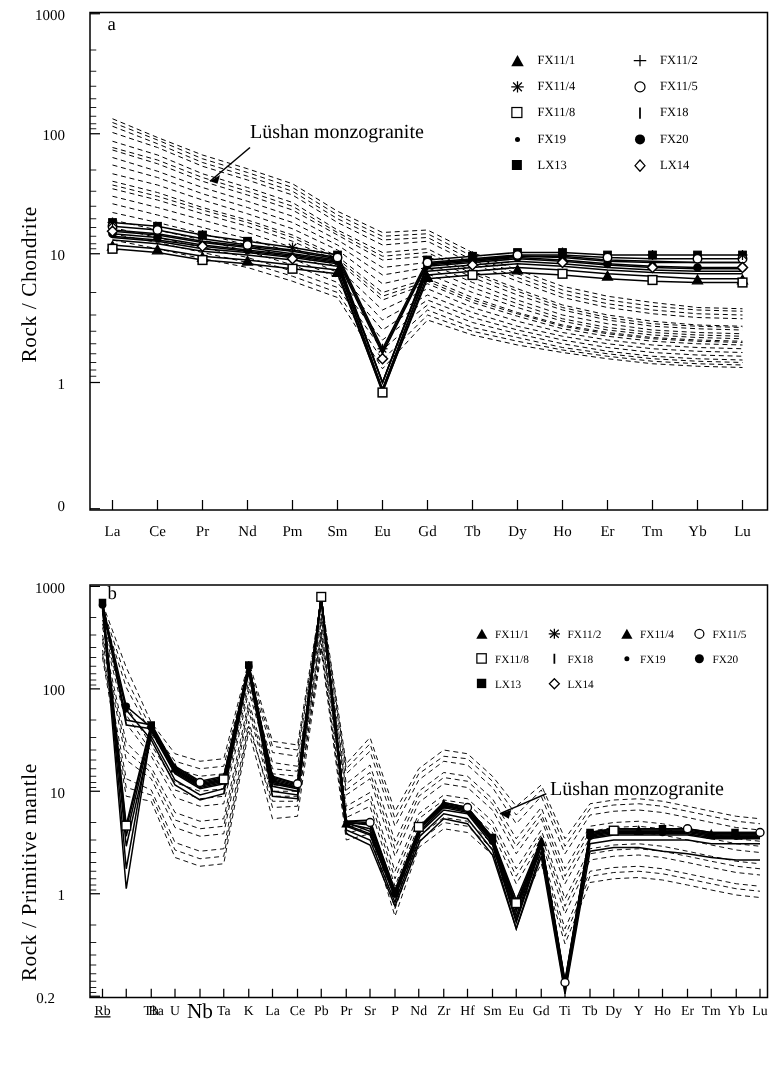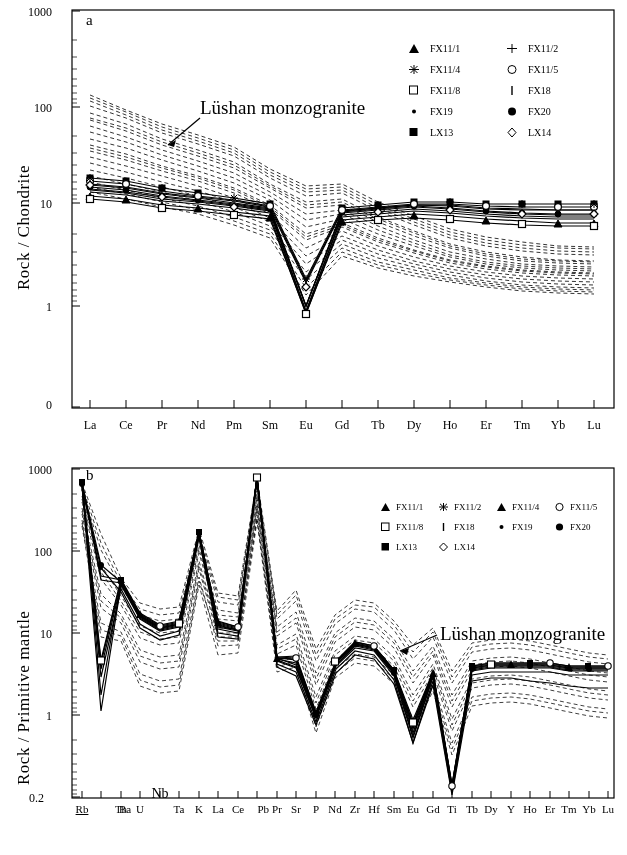--- a/index.html
+++ b/index.html
@@ -44,21 +44,21 @@
     white-space: nowrap;
   }
   .xtick {
     position: absolute;
     font-size: 12px;
     text-align: center;
     white-space: nowrap;
   }
   .annot {
     position: absolute;
-    font-size: 19px;
+    font-size: 16px;
     white-space: nowrap;
     text-align: center;
   }
   .legend {
     position: absolute;
   }
   .legend-row {
     display: flex;
     align-items: center;
   }
@@ -596,26 +596,26 @@
     </g>
 
     <line x1="437" y1="180" x2="400" y2="196" stroke="#000" stroke-width="1.2"></line>
     <polygon points="400,196 409,193 407,200" fill="#000"></polygon>
   </svg>
 
   <div class="xtick" style="left:70px; top:348px; width:24px; font-size:11px;text-decoration:underline;">Rb</div>
   <div class="xtick" style="left:89px; top:348px; width:24px; font-size:11px;margin-left:24px;">Ba</div>
   <div class="xtick" style="left:109px; top:348px; width:24px; font-size:11px;">Th</div>
   <div class="xtick" style="left:128px; top:348px; width:24px; font-size:11px;">U</div>
-  <div class="xtick" style="left:148px; top:331px; width:24px; font-size:14px;">Nb</div>
+  <div class="xtick" style="left:148px; top:344px; width:24px; font-size:17px;">Nb</div>
   <div class="xtick" style="left:167px; top:348px; width:24px; font-size:11px;">Ta</div>
   <div class="xtick" style="left:187px; top:348px; width:24px; font-size:11px;">K</div>
   <div class="xtick" style="left:206px; top:348px; width:24px; font-size:11px;">La</div>
   <div class="xtick" style="left:226px; top:348px; width:24px; font-size:11px;">Ce</div>
-  <div class="xtick" style="left:245px; top:348px; width:24px; font-size:11px;text-align:right;">Pb</div>
+  <div class="xtick" style="left:245px; top:348px; width:24px; font-size:11px;">Pb</div>
   <div class="xtick" style="left:265px; top:348px; width:24px; font-size:11px;">Pr</div>
   <div class="xtick" style="left:284px; top:348px; width:24px; font-size:11px;">Sr</div>
   <div class="xtick" style="left:304px; top:348px; width:24px; font-size:11px;">P</div>
   <div class="xtick" style="left:323px; top:348px; width:24px; font-size:11px;">Nd</div>
   <div class="xtick" style="left:343px; top:348px; width:24px; font-size:11px;">Zr</div>
   <div class="xtick" style="left:362px; top:348px; width:24px; font-size:11px;">Hf</div>
   <div class="xtick" style="left:382px; top:348px; width:24px; font-size:11px;">Sm</div>
   <div class="xtick" style="left:401px; top:348px; width:24px; font-size:11px;">Eu</div>
   <div class="xtick" style="left:421px; top:348px; width:24px; font-size:11px;">Gd</div>
   <div class="xtick" style="left:440px; top:348px; width:24px; font-size:11px;">Ti</div>

